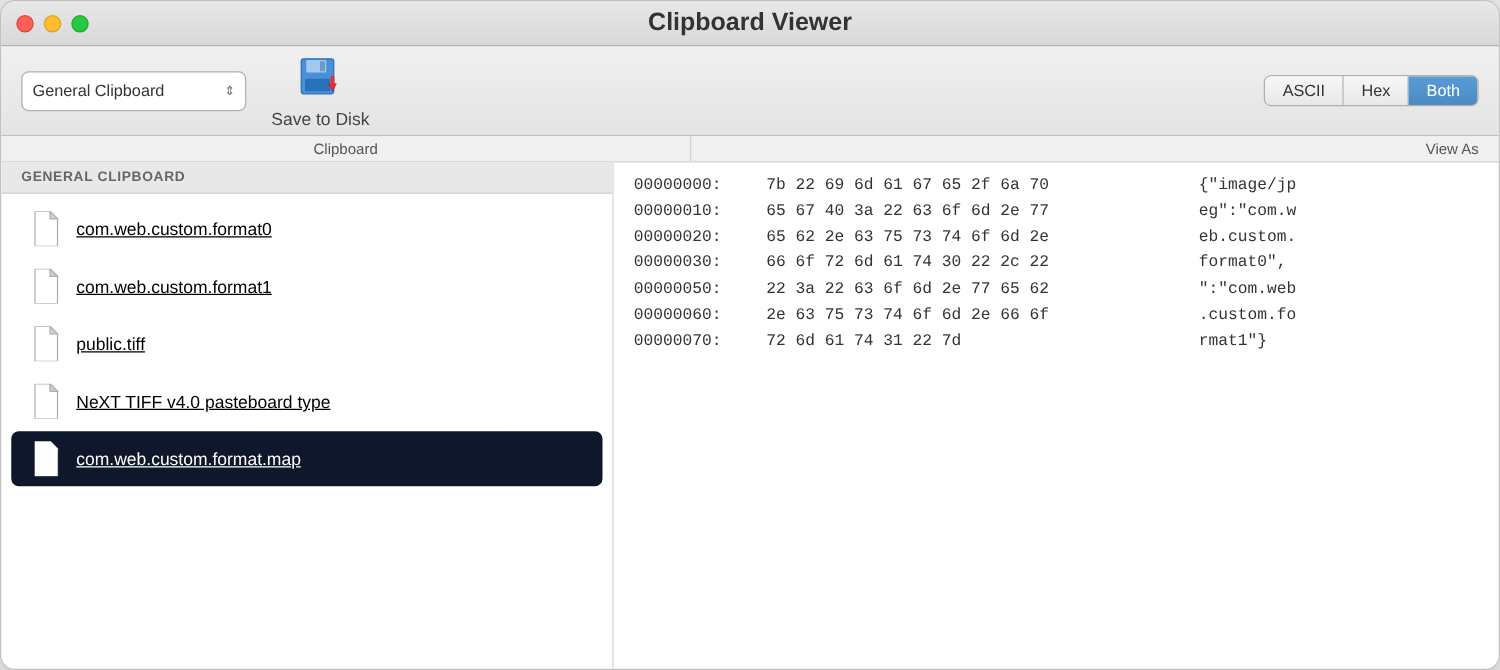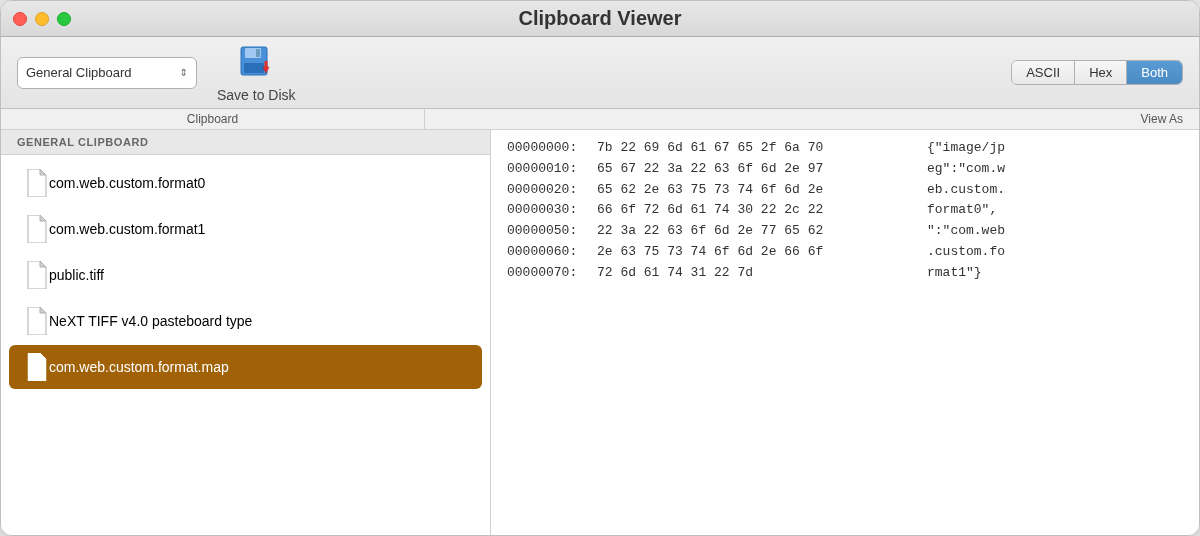--- a/index.html
+++ b/index.html
@@ -158,26 +158,28 @@
     }
     .sidebar-list {
       flex: 1;
       overflow-y: auto;
       padding: 4px 0;
     }
     .sidebar-item {
       display: flex;
       align-items: center;
       padding: 8px 16px;
+      gap: 12px;
       cursor: pointer;
       border-radius: 6px;
       margin: 2px 8px;
+      text-decoration: underline;
     }
     .sidebar-item.active {
-      background: #a16207;
+      background: #0f172a;
       color: white;
       align-items: center;
     }
     .file-icon {
       width: 24px;
       height: 28px;
       flex-shrink: 0;
     }
     .sidebar-item-label {
       font-size: 14px;
@@ -189,20 +191,21 @@
     .hex-panel {
       flex: 1;
       overflow: auto;
       padding: 8px 16px;
       background: white;
       font-family: "Courier New", Courier, monospace;
       font-size: 13px;
     }
     .hex-row {
       display: flex;
+      gap: 16px;
       line-height: 1.6;
       white-space: nowrap;
       align-items: flex-end;
     }
     .hex-addr { color: #333; min-width: 90px; }
     .hex-bytes { color: #333; min-width: 330px; }
     .hex-ascii { color: #333; }
   </style>
 </head>
 <body>
@@ -249,21 +252,21 @@
     <div class="view-as-container">
       <div class="view-as-buttons">
         <button class="view-btn">ASCII</button>
         <button class="view-btn">Hex</button>
         <button class="view-btn active">Both</button>
       </div>
     </div>
   </div>
 
   <div style="display:flex; border-bottom:1px solid #d0d0d0; background:#f0f0f0; flex-shrink:0;">
-    <div style="width:424px; padding:3px 16px; font-size:12px; color:#555; text-align:center; border-right:1px solid #d0d0d0;">Clipboard</div>
+    <div style="width:552px; padding:3px 16px; font-size:12px; color:#555; text-align:center; border-right:1px solid #d0d0d0;">Clipboard</div>
     <div style="flex:1; padding:3px 16px; font-size:12px; color:#555; text-align:right;">View As</div>
   </div>
 
   <div class="main-content">
 
     <div class="sidebar">
       <div class="sidebar-header">GENERAL CLIPBOARD</div>
       <div class="sidebar-list">
 
         <div class="sidebar-item">
@@ -311,21 +314,21 @@
 
     <div class="hex-panel">
       <div id="hex-rows-container">
           <div class="hex-row">
             <span class="hex-addr">00000000:</span>
             <span class="hex-bytes">7b 22 69 6d 61 67 65 2f 6a 70</span>
             <span class="hex-ascii">{"image/jp</span>
           </div>
           <div class="hex-row">
             <span class="hex-addr">00000010:</span>
-            <span class="hex-bytes">65 67 22 3a 22 63 6f 6d 2e 97</span>
+            <span class="hex-bytes">65 67 40 3a 22 63 6f 6d 2e 77</span>
             <span class="hex-ascii">eg":"com.w</span>
           </div>
           <div class="hex-row">
             <span class="hex-addr">00000020:</span>
             <span class="hex-bytes">65 62 2e 63 75 73 74 6f 6d 2e</span>
             <span class="hex-ascii">eb.custom.</span>
           </div>
           <div class="hex-row">
             <span class="hex-addr">00000030:</span>
             <span class="hex-bytes">66 6f 72 6d 61 74 30 22 2c 22</span>

